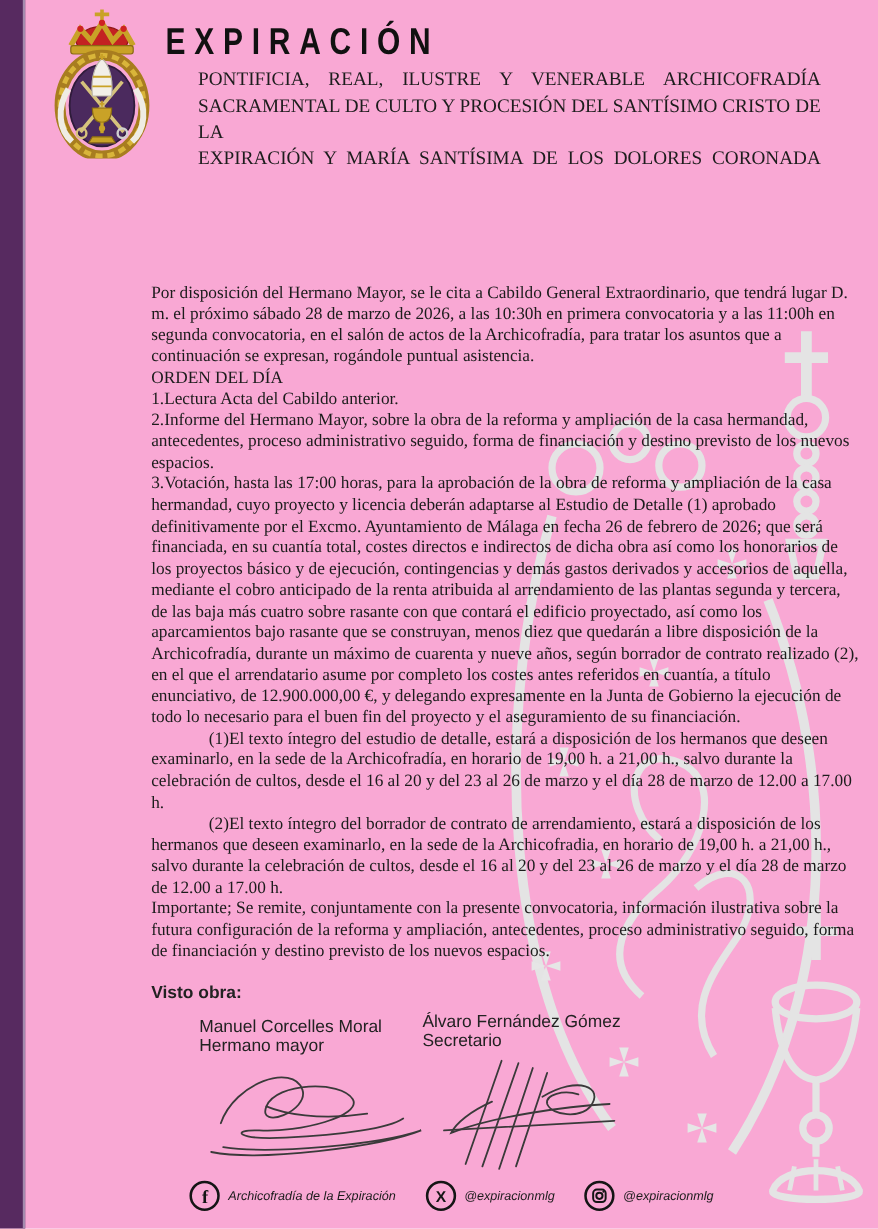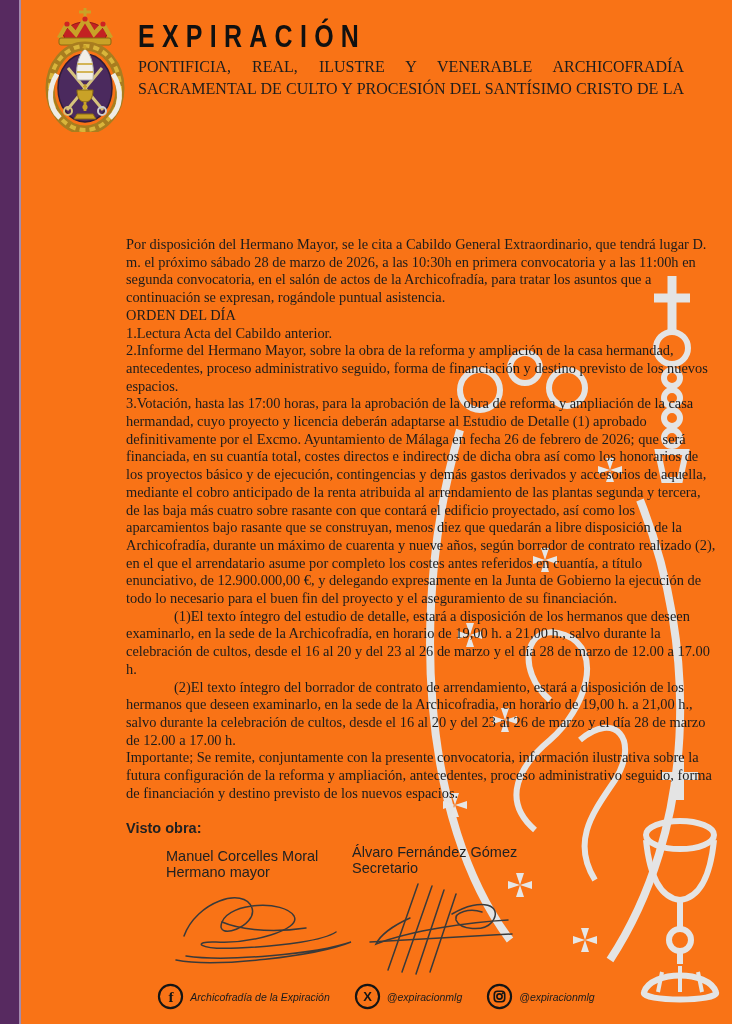--- a/index.html
+++ b/index.html
@@ -1,36 +1,36 @@
 <!DOCTYPE html>
 <html><head>
 <meta charset="utf-8">
 <style>
   html,body { margin:0; padding:0; background:#ffffff; }
   .page {
-    position:relative; width:732px; height:1024px; background:#f97316;
+    position:relative; width:732px; height:1024px; background:#f9a8d4;
     font-family:"Liberation Serif", serif; color:#1c1c1c; overflow:hidden;
   }
   
   .stripe {
     position:absolute; left:0; top:0; bottom:0; width:19px;
     background:#572a60; border-right:2px solid #a48bae;
   }
   
   .watermark { position:absolute; left:400px; top:180px; pointer-events:none; }
   
   .crest { position:absolute; left:33px; top:6px; }
   
   .masthead { position:absolute; left:138px; top:18px; width:546px; }
   .title {
     font-family:"Liberation Sans", sans-serif; font-weight:bold; font-size:24px;
     letter-spacing:7px; color:#111; transform:scale(1.04,1.3); transform-origin:left top;
     height:32px; white-space:nowrap;
   }
-  .subs { margin-top:6px; }
+  .subs { margin-top:6px;margin-left:27px; }
   .sub-line {
     font-size:16px; line-height:22px; color:#1d1d1d;
     text-align:justify; text-align-last:justify; white-space:normal;
   }
   
   .content {
     position:absolute; left:126px; top:236px; width:590px;
     font-size:14.4px; line-height:17.7px; text-align:left;
   }
   .content p { margin:0; }
@@ -136,20 +136,21 @@
     <circle cx="52" cy="101" r="2.6" fill="#c9a227"></circle>
     <path d="M44,108 L60,108 L63,113 L41,113 Z" fill="#c9a227" stroke="#8a6a12" stroke-width="1"></path>
     <path d="M52,78 L52,83 M50,80.5 L54,80.5" stroke="#c9a227" stroke-width="1.4"></path>
   </svg>
 
   <div class="masthead">
     <div class="title">EXPIRACIÓN</div>
     <div class="subs">
       <div class="sub-line">PONTIFICIA, REAL, ILUSTRE Y VENERABLE ARCHICOFRADÍA</div>
       <div class="sub-line">SACRAMENTAL DE CULTO Y PROCESIÓN DEL SANTÍSIMO CRISTO DE LA</div>
+      <div class="sub-line">EXPIRACIÓN Y MARÍA SANTÍSIMA DE LOS DOLORES CORONADA</div>
     </div>
   </div>
 
   <div class="content">
     <p>Por disposición del Hermano Mayor, se le cita a Cabildo General Extraordinario, que tendrá lugar D. m. el próximo sábado 28 de marzo de 2026, a las 10:30h en primera convocatoria y a las 11:00h en segunda convocatoria, en el salón de actos de la Archicofradía, para tratar los asuntos que a continuación se expresan, rogándole puntual asistencia.</p>
     <p class="orden-title">ORDEN DEL DÍA</p>
     <p>1.Lectura Acta del Cabildo anterior.</p>
     <p>2.Informe del Hermano Mayor, sobre la obra de la reforma y ampliación de la casa hermandad, antecedentes, proceso administrativo seguido, forma de financiación y destino previsto de los nuevos espacios.</p>
     <p>3.Votación, hasta las 17:00 horas, para la aprobación de la obra de reforma y ampliación de la casa hermandad, cuyo proyecto y licencia deberán adaptarse al Estudio de Detalle (1) aprobado definitivamente por el Excmo. Ayuntamiento de Málaga en fecha 26 de febrero de 2026; que será financiada, en su cuantía total, costes directos e indirectos de dicha obra así como los honorarios de los proyectos básico y de ejecución, contingencias y demás gastos derivados y accesorios de aquella, mediante el cobro anticipado de la renta atribuida al arrendamiento de las plantas segunda y tercera, de las baja más cuatro sobre rasante con que contará el edificio proyectado, así como los aparcamientos bajo rasante que se construyan, menos diez que quedarán a libre disposición de la Archicofradía, durante un máximo de cuarenta y nueve años, según borrador de contrato realizado (2), en el que el arrendatario asume por completo los costes antes referidos en cuantía, a título enunciativo, de 12.900.000,00 €, y delegando expresamente en la Junta de Gobierno la ejecución de todo lo necesario para el buen fin del proyecto y el aseguramiento de su financiación.</p>
     <p class="fn">(1)El texto íntegro del estudio de detalle, estará a disposición de los hermanos que deseen examinarlo, en la sede de la Archicofradía, en horario de 19,00 h. a 21,00 h., salvo durante la celebración de cultos, desde el 16 al 20 y del 23 al 26 de marzo y el día 28 de marzo de 12.00 a 17.00 h.</p>

